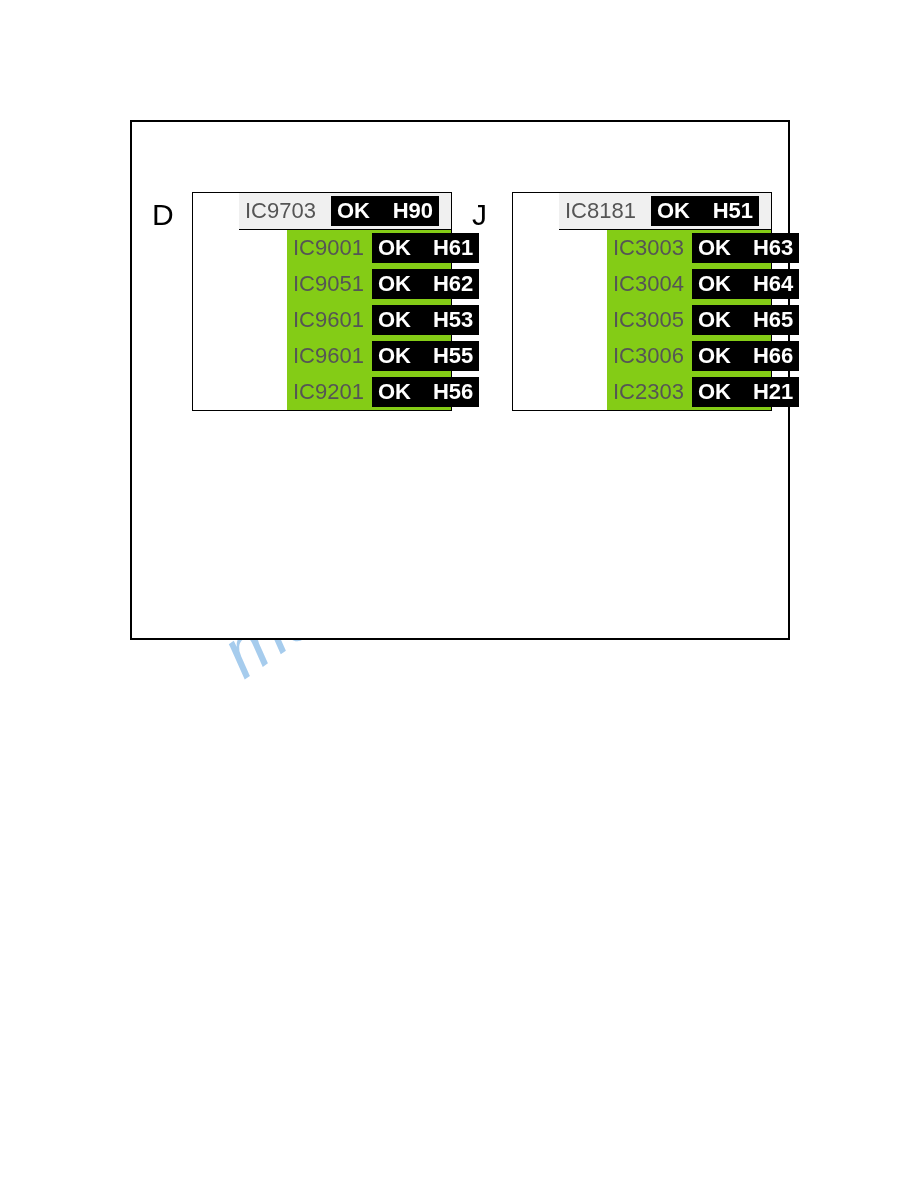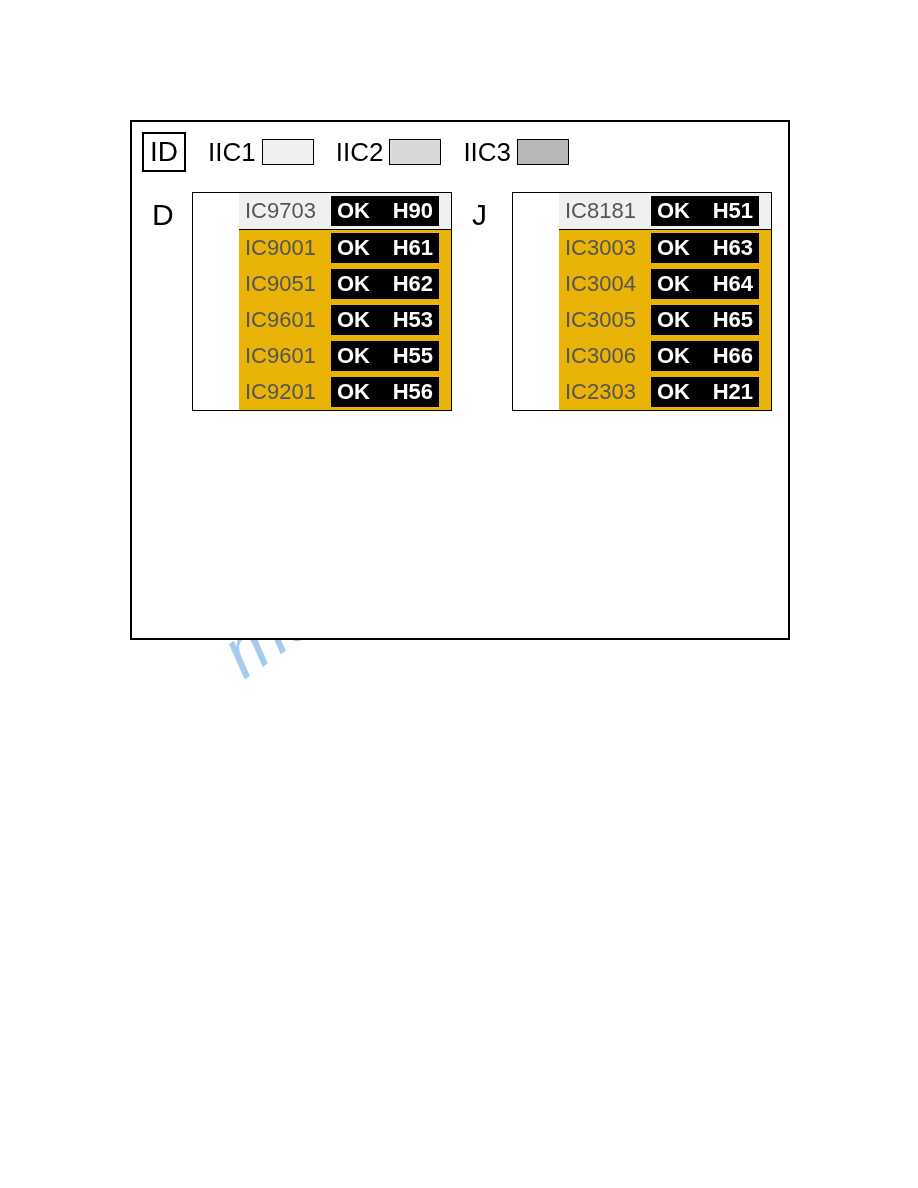--- a/index.html
+++ b/index.html
@@ -79,21 +79,21 @@
   .box {
     border: 1.5px solid #000;
     width: 260px;
     padding-left: 46px;
   }
   .section {
     border-bottom: 1.5px solid #000;
   }
   .section:last-child { border-bottom: none; }
   .section-light { background: #f0f0f0; }
-  .section-med { background: #eab308; }
+  .section-med { background: #84cc16; margin-left: 48px; }
   .row {
     display: flex;
     align-items: center;
     padding: 3px 6px;
     gap: 8px;
     font-size: 22px;
   }
   .ic-label {
     color: #555;
     width: 78px;
@@ -109,35 +109,20 @@
     justify-content: space-between;
   }
 </style>
 </head>
 <body>
 
 <div class="watermark">manualshive.com</div>
 
 <div class="outer-frame">
 
-  <div class="legend">
-    <div class="id-box">ID</div>
-    <div class="legend-item">
-      <span>IIC1</span>
-      <span class="swatch sw1"></span>
-    </div>
-    <div class="legend-item">
-      <span>IIC2</span>
-      <span class="swatch sw2"></span>
-    </div>
-    <div class="legend-item">
-      <span>IIC3</span>
-      <span class="swatch sw3"></span>
-    </div>
-  </div>
 
   <div class="columns">
 
     <div class="col">
       <div class="col-letter">D</div>
       <div class="box">
         <div class="section section-light">
           <div class="row">
             <span class="ic-label">IC9703</span>
             <span class="status-badge">

